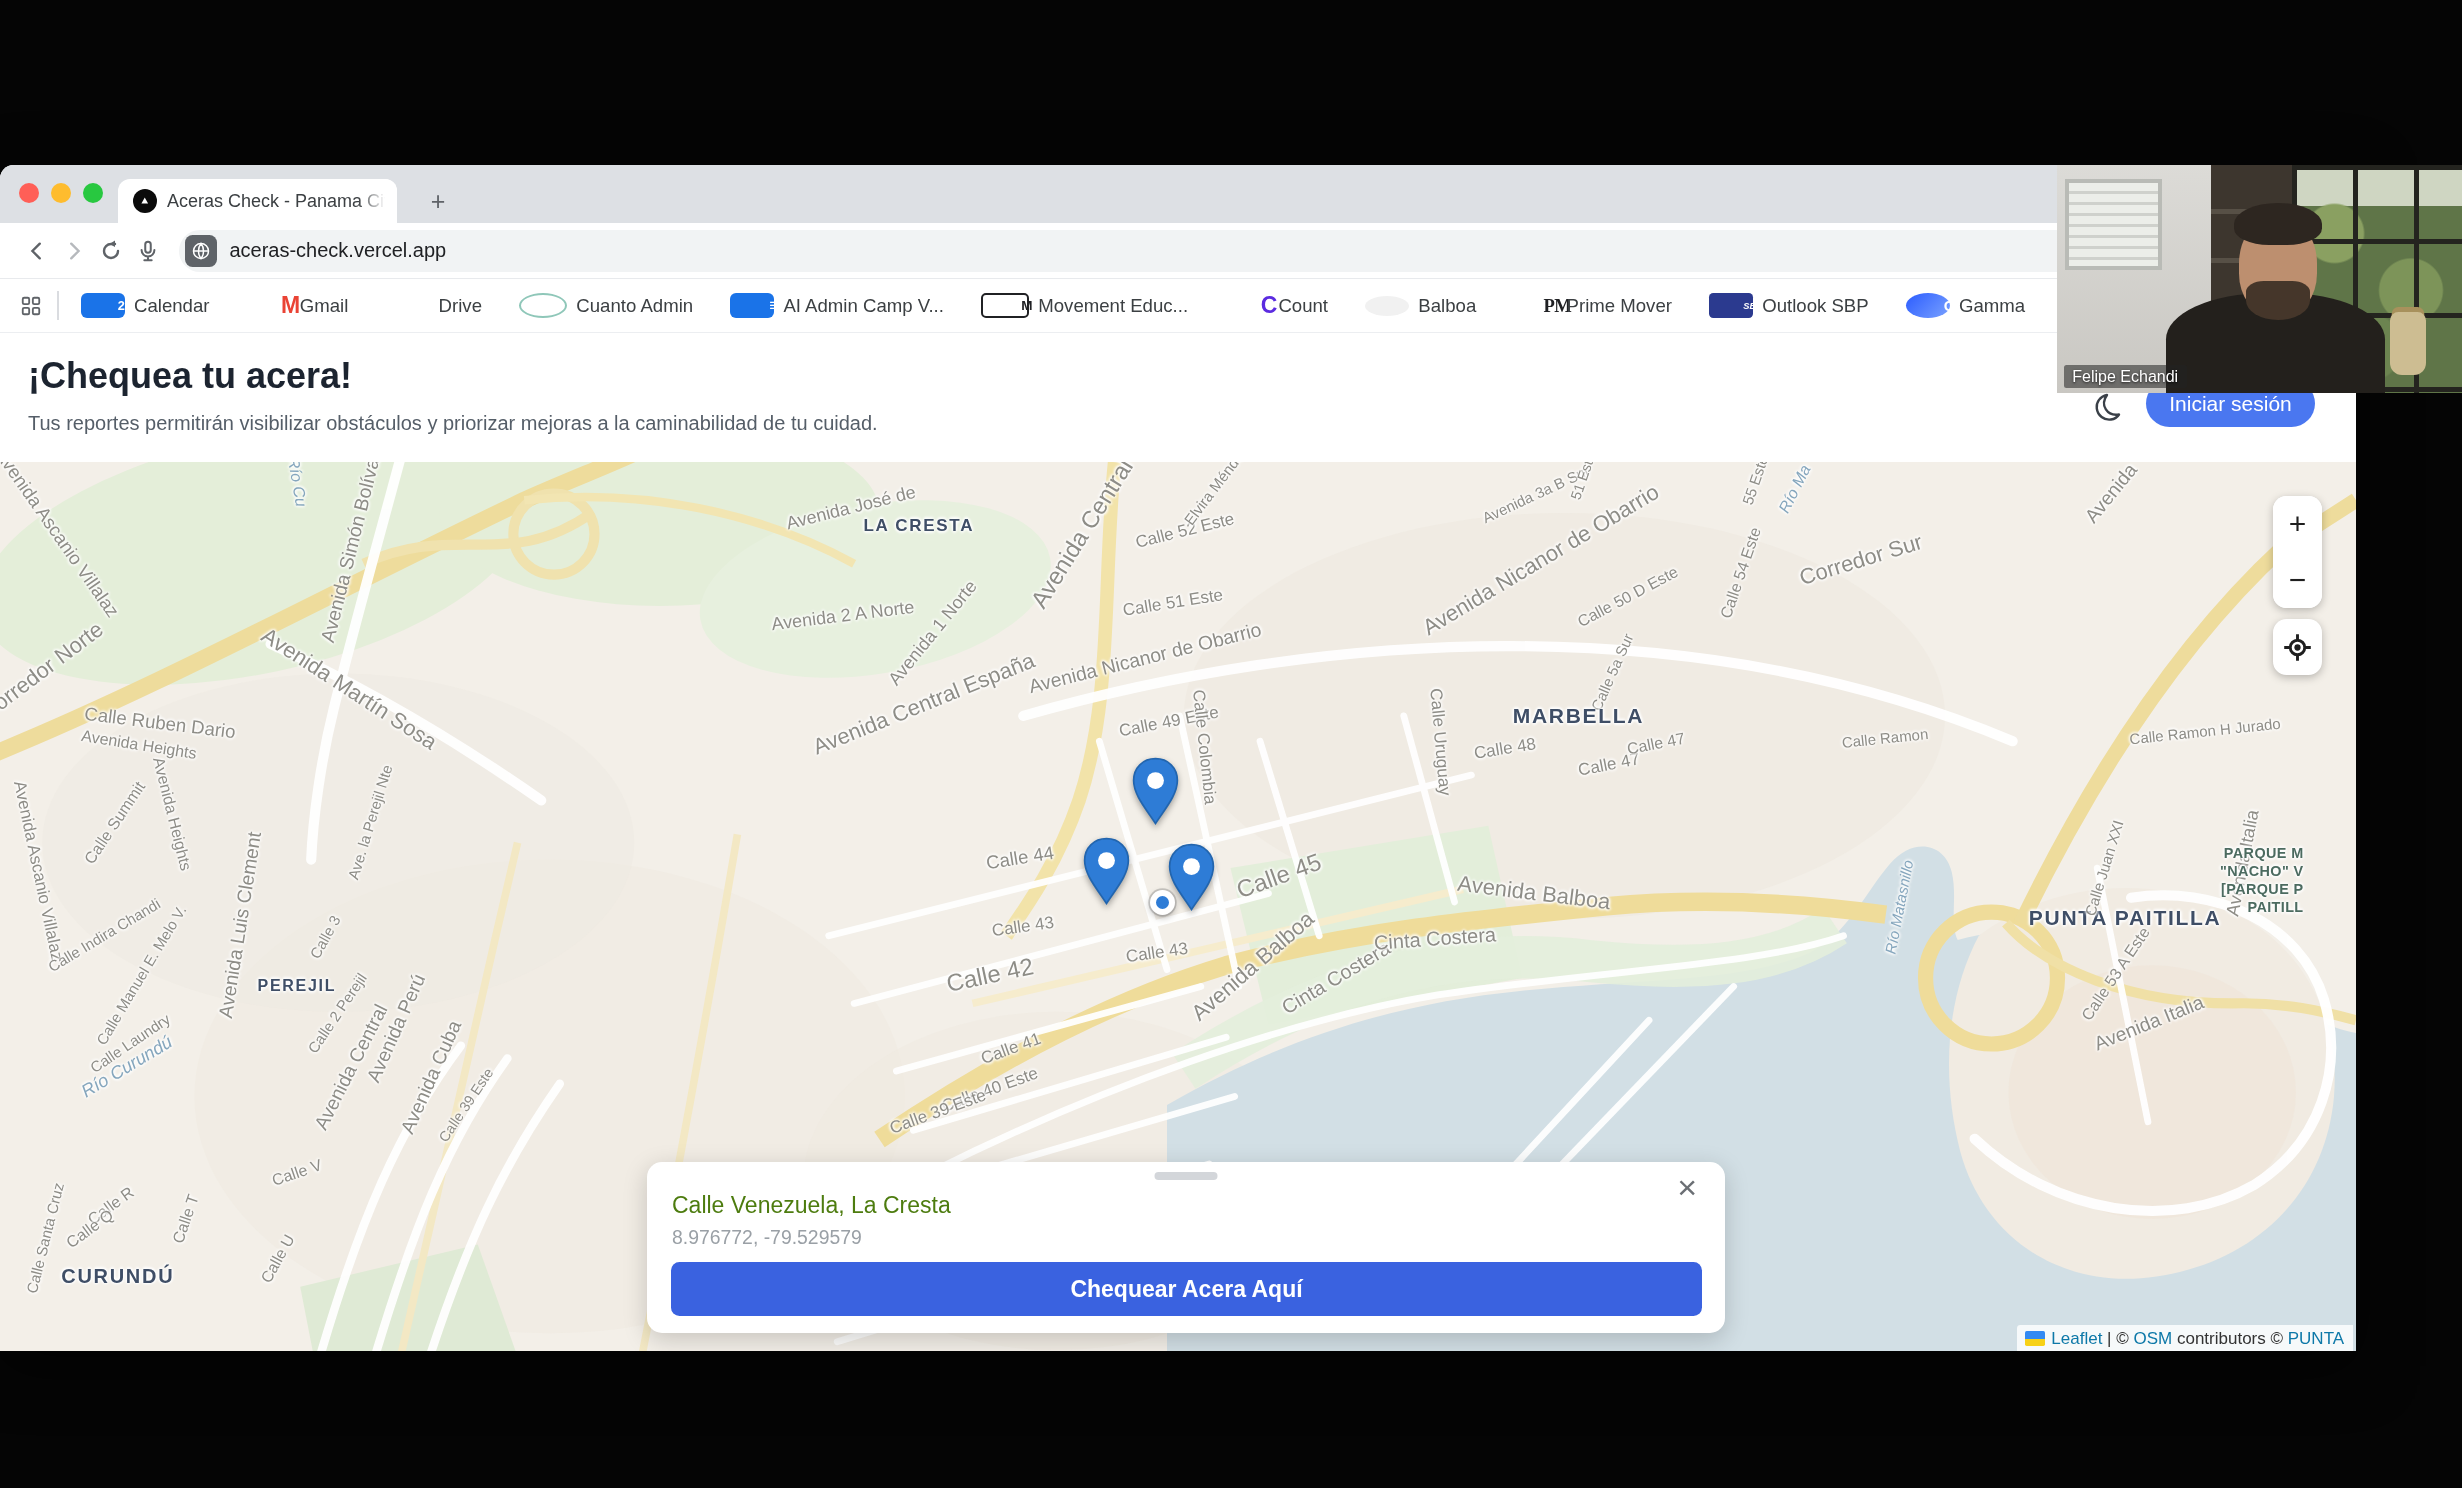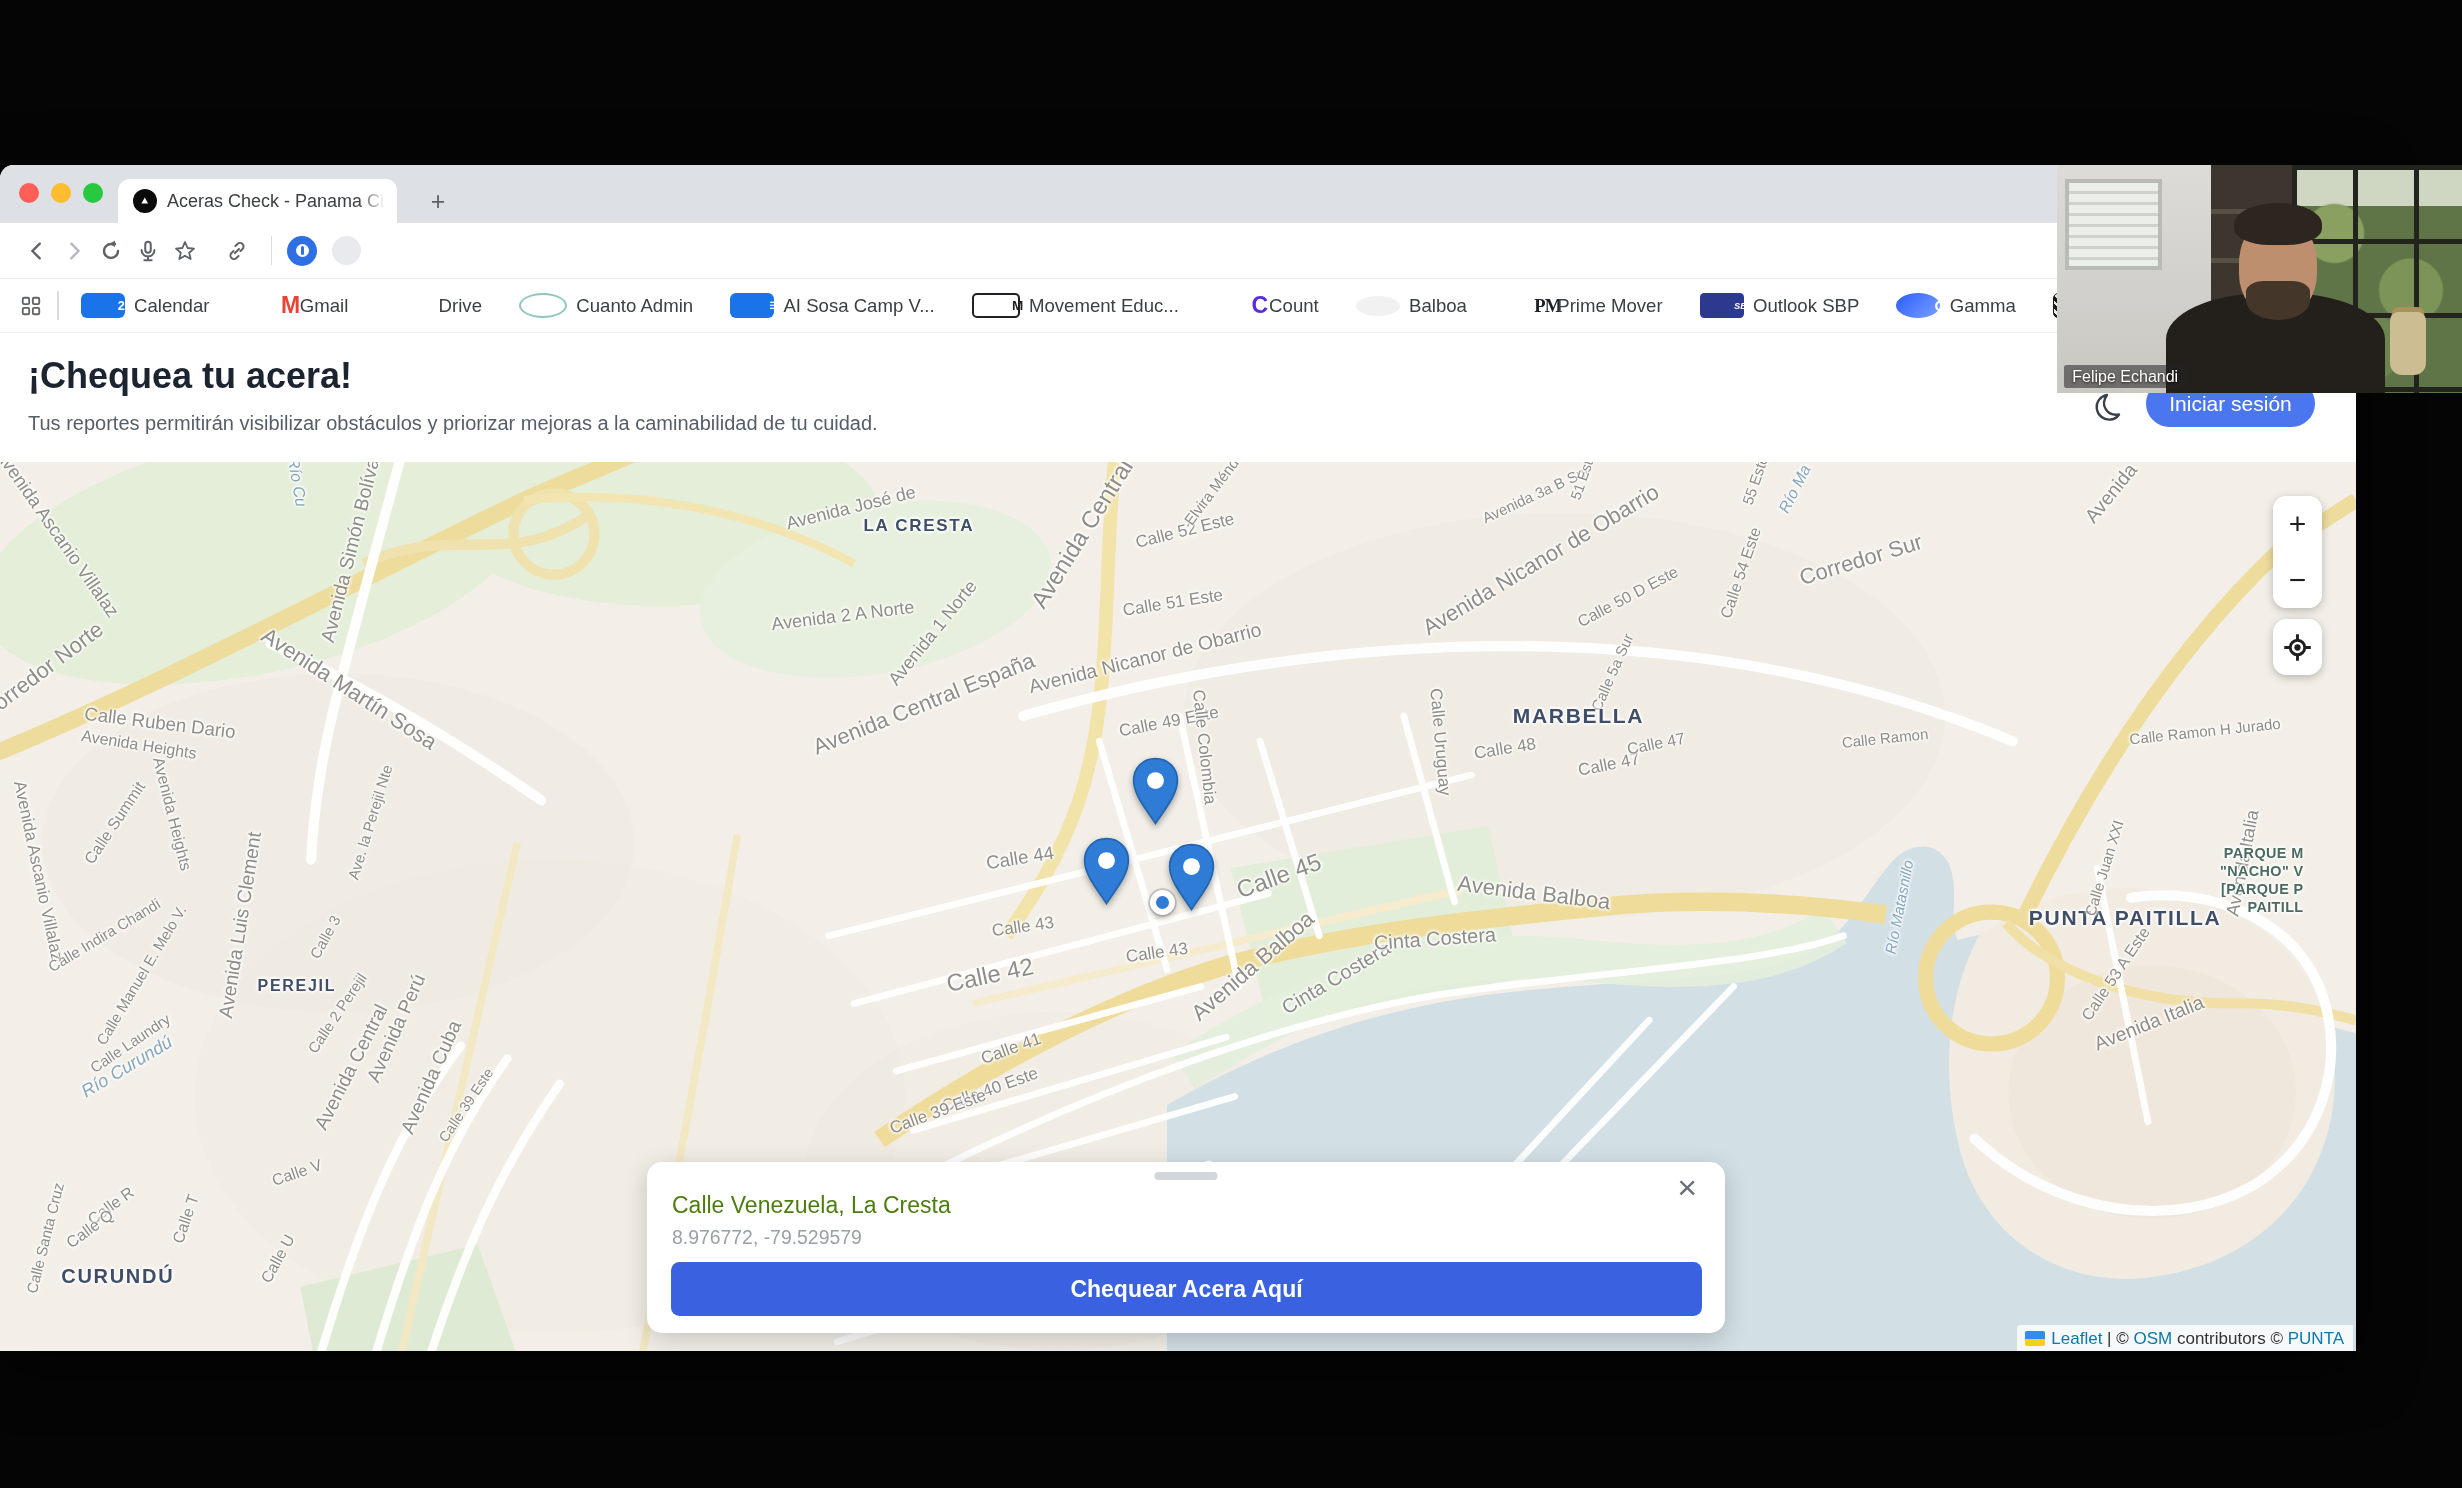--- a/index.html
+++ b/index.html
@@ -175,20 +175,29 @@
             <path d="M19 12 A7 7 0 1 1 12 5 L16 5" stroke="#5f6368" stroke-width="2.4" fill="none" stroke-linecap="round"></path>
             <path d="M16 1.5 L16 8 L10.5 5Z" fill="#5f6368"></path>
           </svg>
       </span>
       <span class="nav-ic">
         <svg width="22" height="22" viewBox="0 0 24 24">
             <rect x="9" y="2" width="6" height="12" rx="3" fill="none" stroke="#5f6368" stroke-width="2.2"></rect>
             <path d="M5 11 a7 7 0 0 0 14 0 M12 18 L12 22 M8 22 L16 22" stroke="#5f6368" stroke-width="2.2" fill="none" stroke-linecap="round"></path>
           </svg>
       </span>
+      <div class="urlpill">
+        <span class="globe-badge">
+          <svg width="20" height="20" viewBox="0 0 24 24">
+              <circle cx="12" cy="12" r="9" fill="none" stroke="#fff" stroke-width="1.8"></circle>
+              <path d="M3 12 H21 M12 3 C8 8 8 16 12 21 C16 16 16 8 12 3Z" stroke="#fff" stroke-width="1.8" fill="none"></path>
+            </svg>
+        </span>
+        <span class="url-text">aceras-check.vercel.app</span>
+      </div>
       <div class="tb-right">
         <span class="nav-ic">
           <svg width="24" height="24" viewBox="0 0 24 24">
               <path d="M12 3 L14.6 9 L21 9.6 L16.2 13.8 L17.7 20 L12 16.7 L6.3 20 L7.8 13.8 L3 9.6 L9.4 9 Z" fill="none" stroke="#5f6368" stroke-width="1.8" stroke-linejoin="round"></path>
             </svg>
         </span>
         <span class="nav-ic">
           <svg width="24" height="24" viewBox="0 0 24 24">
               <path d="M10 14 L14 10 M8.5 12 L6.5 14 a3.5 3.5 0 0 0 5 5 l2 -2 M15.5 12 l2 -2 a3.5 3.5 0 0 0 -5 -5 l-2 2" stroke="#5f6368" stroke-width="2" fill="none" stroke-linecap="round"></path>
             </svg>
@@ -229,21 +238,21 @@
               </svg>
             </span>
             <span class="bm-label">Drive</span>
           </div>
           <div class="bm">
             <span class="bi bi-cuanto"></span>
             <span class="bm-label">Cuanto Admin</span>
           </div>
           <div class="bm">
             <span class="bi bi-doc">≡</span>
-            <span class="bm-label">AI Sosa Camp V...</span>
+            <span class="bm-label">AI Admin Camp V...</span>
           </div>
           <div class="bm">
             <span class="bi bi-m">M</span>
             <span class="bm-label">Movement Educ...</span>
           </div>
           <div class="bm">
             <span class="bi bi-count">C</span>
             <span class="bm-label">Count</span>
           </div>
           <div class="bm">

